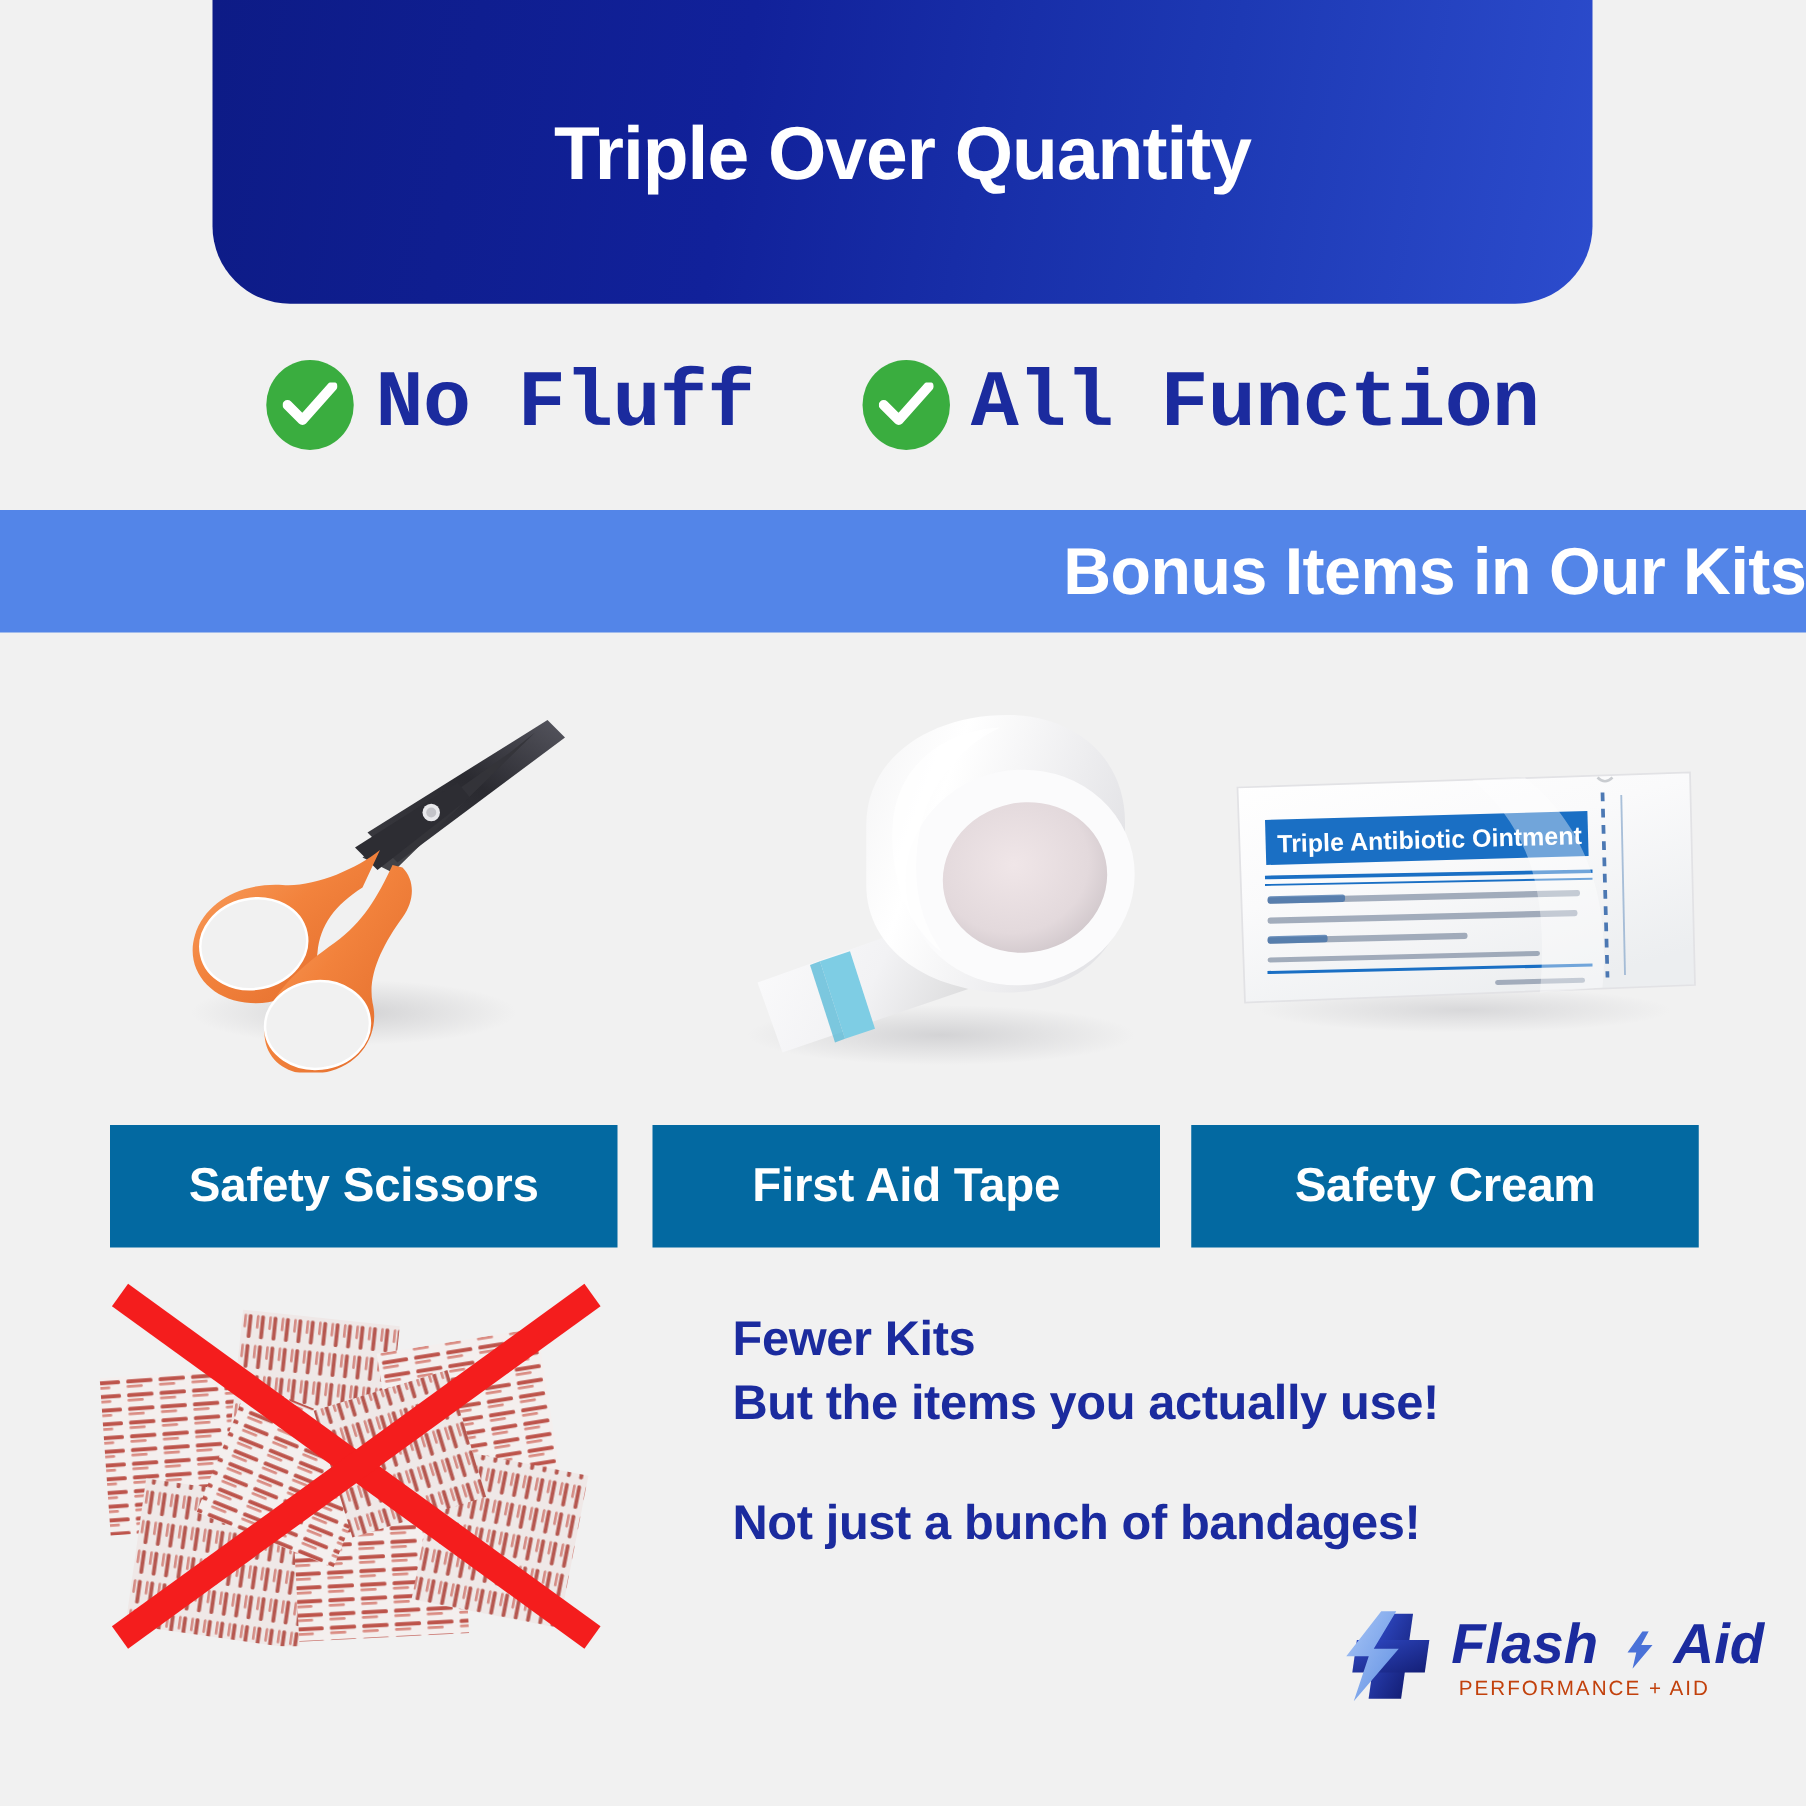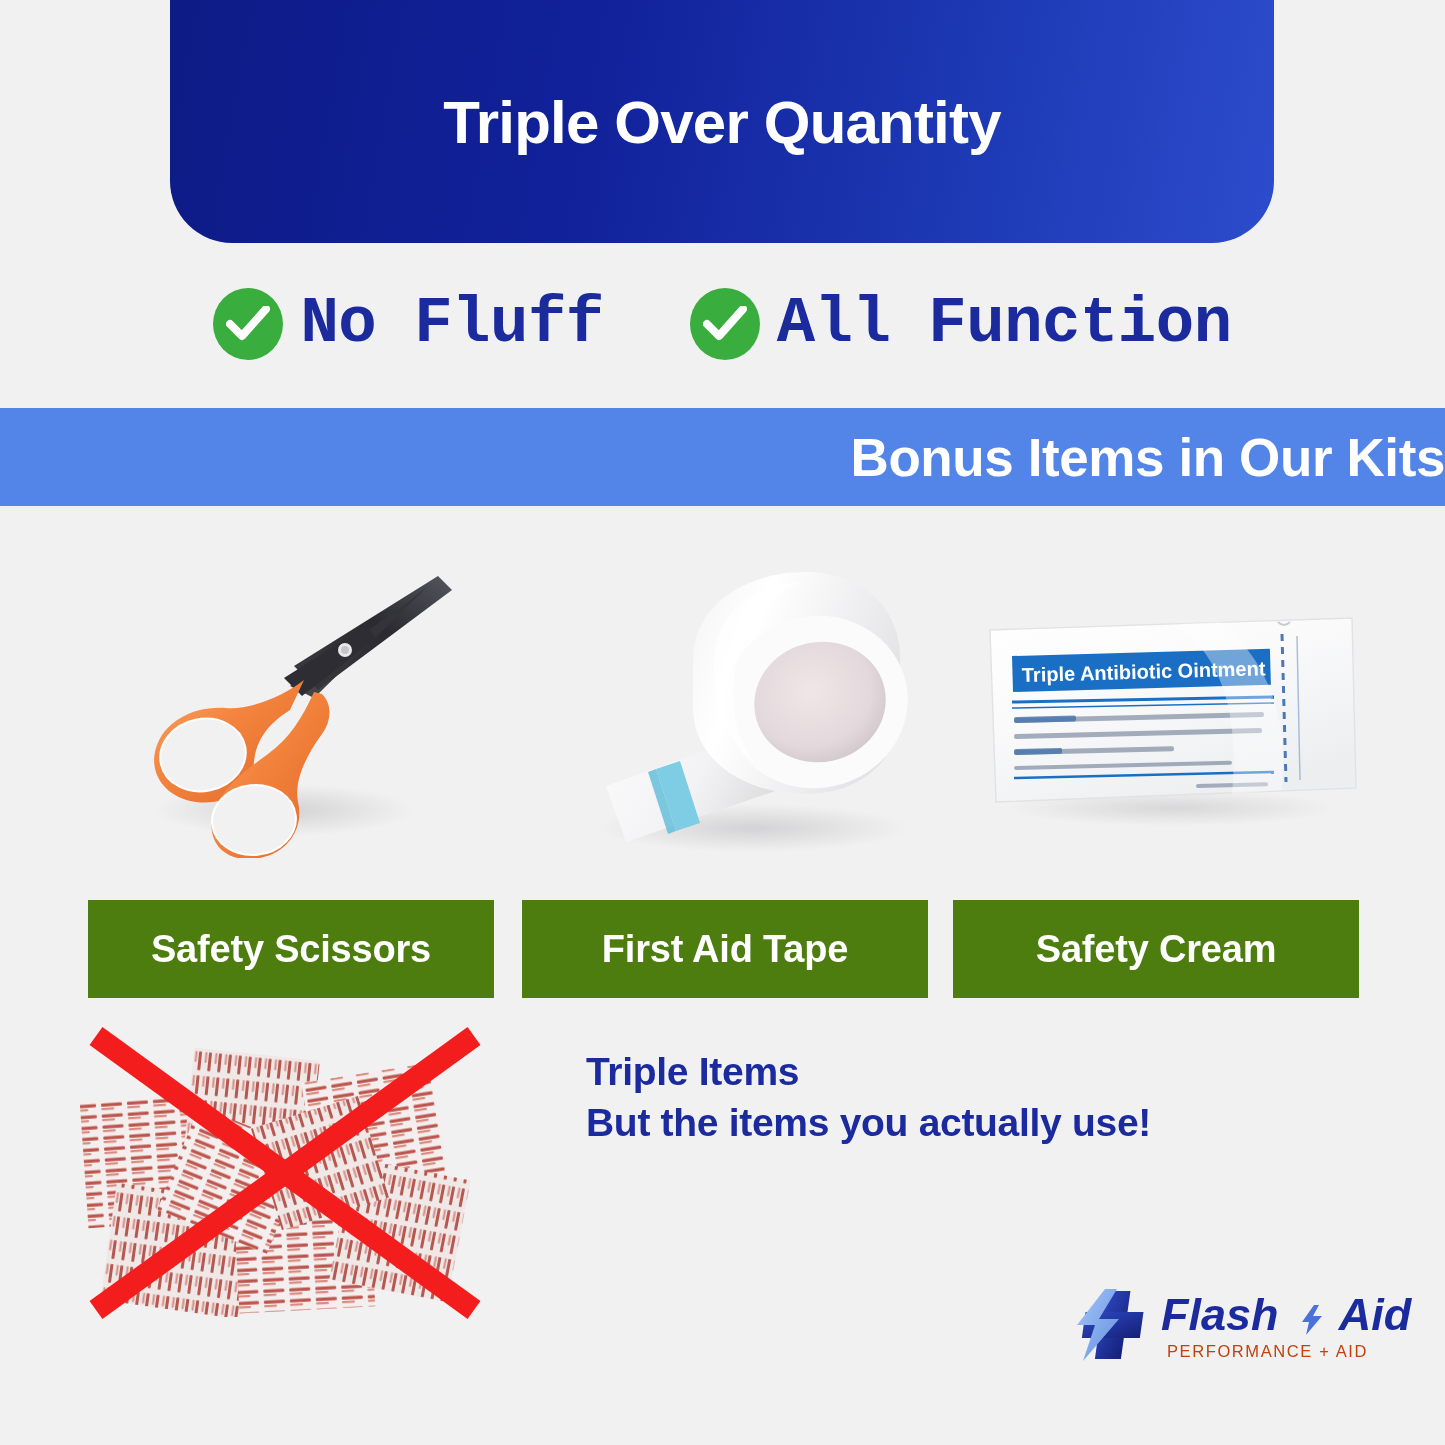--- a/index.html
+++ b/index.html
@@ -88,21 +88,21 @@
 
   
   .ointment{ left:982px; top:72px; width:378px; height:215px; }
 
   
   .label-boxes{
     position:absolute; left:0; top:900px; width:1445px; height:100px;
   }
   .label-box{
     position:absolute; top:0; height:98px;
-    background:#4d7c0f;
+    background:#0369a1;
     display:flex; align-items:center; justify-content:center;
   }
   .label-box-text{
     color:#ffffff; font-weight:bold;
     font-size:38px; letter-spacing:-0.2px;
     white-space:nowrap;
   }
   .lb0{ left:88px;  width:406px; }
   .lb1{ left:522px; width:406px; }
   .lb2{ left:953px; width:406px; }
@@ -369,23 +369,24 @@
     </svg>
 
     <svg class="red-x" viewBox="0 0 430 300">
       <line x1="26" y1="14" x2="404" y2="288" stroke="#f41d1d" stroke-width="22"></line>
       <line x1="404" y1="14" x2="26" y2="288" stroke="#f41d1d" stroke-width="22"></line>
     </svg>
 
   </div>
 
   <div class="bottom-copy">
-    <div class="copy-line">Triple Items</div>
+    <div class="copy-line">Fewer Kits</div>
     <div class="copy-line">But the items you actually use!</div>
     <div class="copy-gap"></div>
+    <div class="copy-line">Not just a bunch of bandages!</div>
   </div>
 
   <div class="logo">
 
     <svg class="logo-mark" viewBox="0 0 82 76">
       <defs>
         <linearGradient id="lg-cross" x1="0" y1="0" x2="1" y2="1">
           <stop offset="0%" stop-color="#2f49c4"></stop>
           <stop offset="100%" stop-color="#141f77"></stop>
         </linearGradient>

